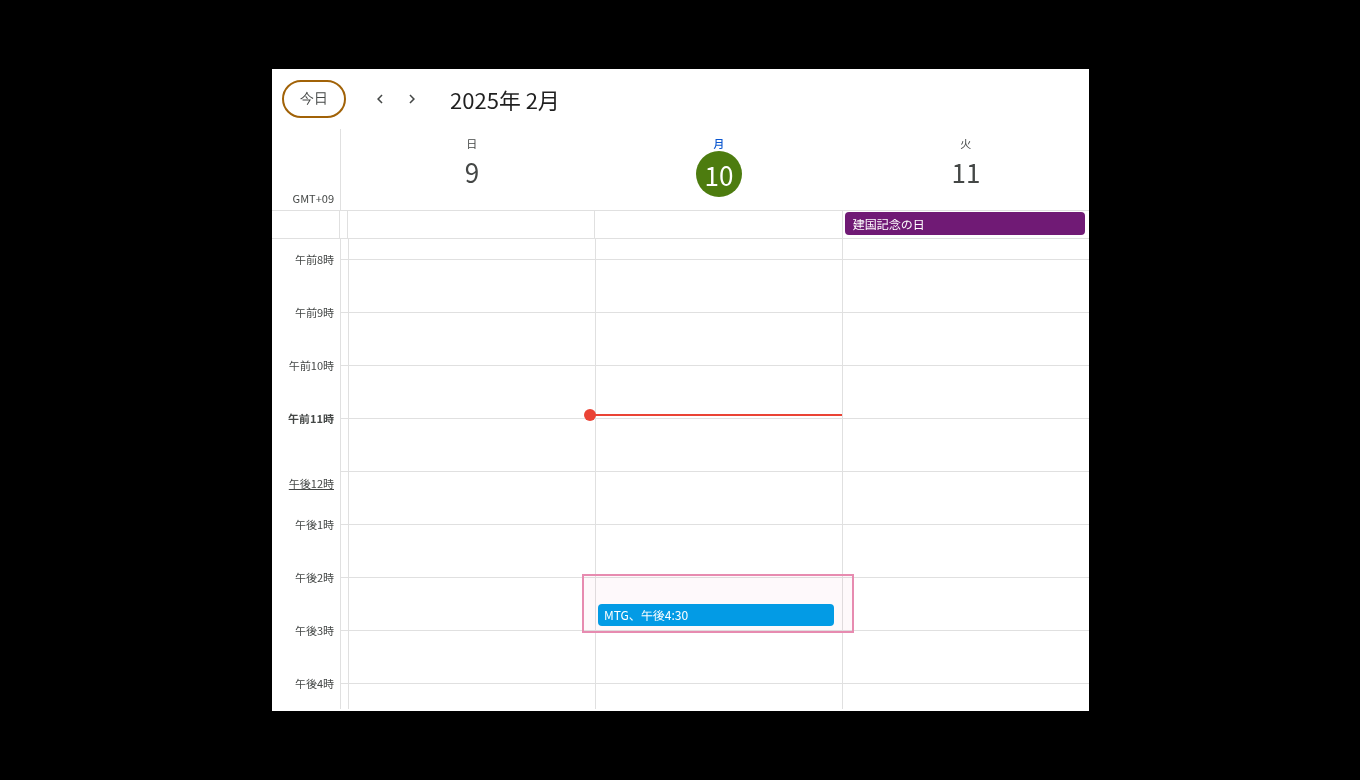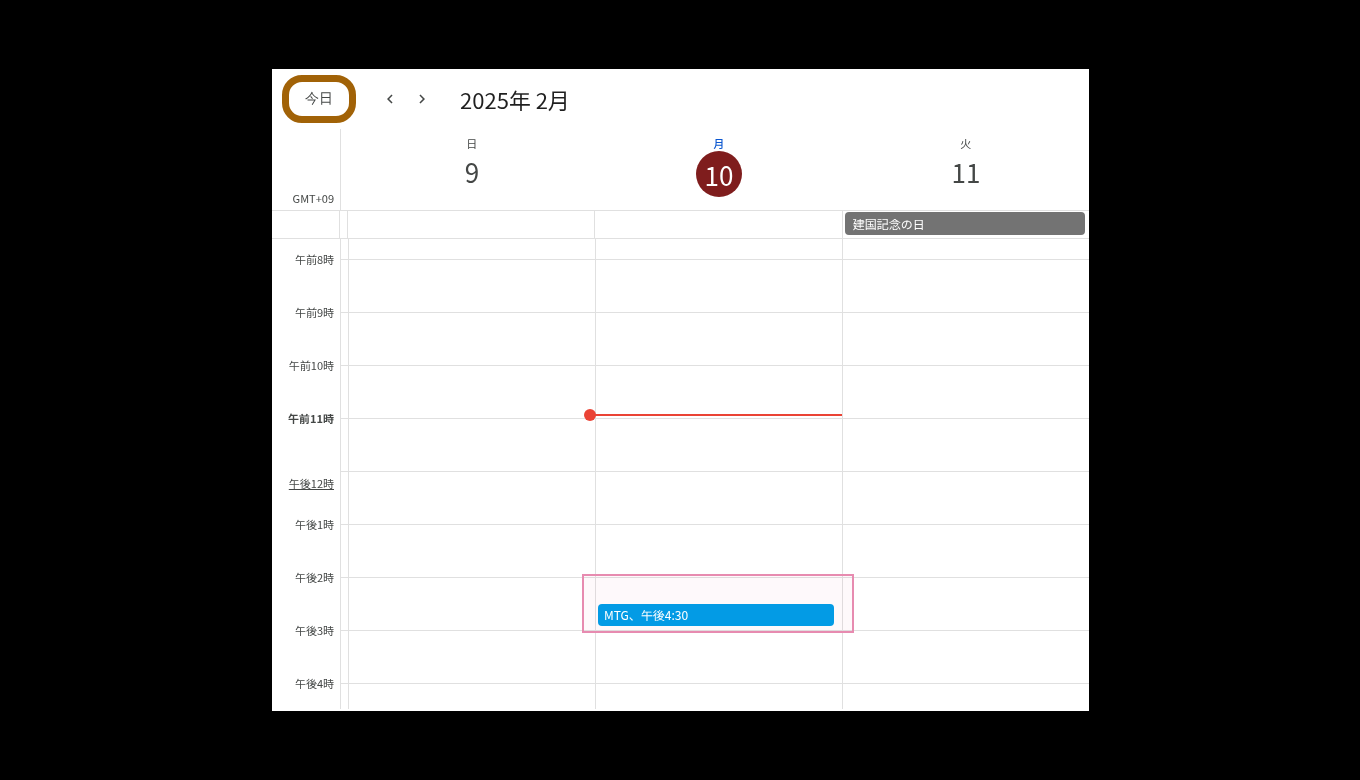--- a/index.html
+++ b/index.html
@@ -25,21 +25,21 @@
       overflow: hidden;
     }
     .header {
       height: 60px;
       display: flex;
       align-items: center;
       padding-left: 10px;
       gap: 8px;
     }
     .today-btn {
-      border: 7px solid #a16207;
+      border: 2px solid #a16207;
       border-radius: 20px;
       padding: 8px 16px;
       font-size: 14px;
       color: #444746;
       background: transparent;
       cursor: pointer;
     }
     .nav-arrows {
       display: flex;
       gap: 4px;
@@ -105,21 +105,21 @@
       color: #0b57d0;
       font-weight: 500;
     }
     .day-num {
       font-size: 26px;
       color: #444746;
       margin-top: 2px;
       font-weight: 400;
     }
     .day-num.today-circle {
-      background: #7f1d1d;
+      background: #4d7c0f;
       color: #fff;
       width: 46px;
       height: 46px;
       border-radius: 50%;
       display: inline-flex;
       align-items: center;
       justify-content: center;
       margin-top: 0;
     }
     .allday-row {
@@ -137,21 +137,21 @@
     }
     .allday-cell {
       flex: 1;
       border-right: 1px solid #e0e0e0;
       padding: 1px 4px 1px 2px;
     }
     .allday-cell:last-child {
       border-right: none;
     }
     .allday-event {
-      background: #737373;
+      background: #701a75;
       color: #fff;
       border-radius: 4px;
       font-size: 12px;
       padding: 3px 8px;
       cursor: pointer;
       white-space: nowrap;
       overflow: hidden;
     }
     .grid-body {
       position: relative;

